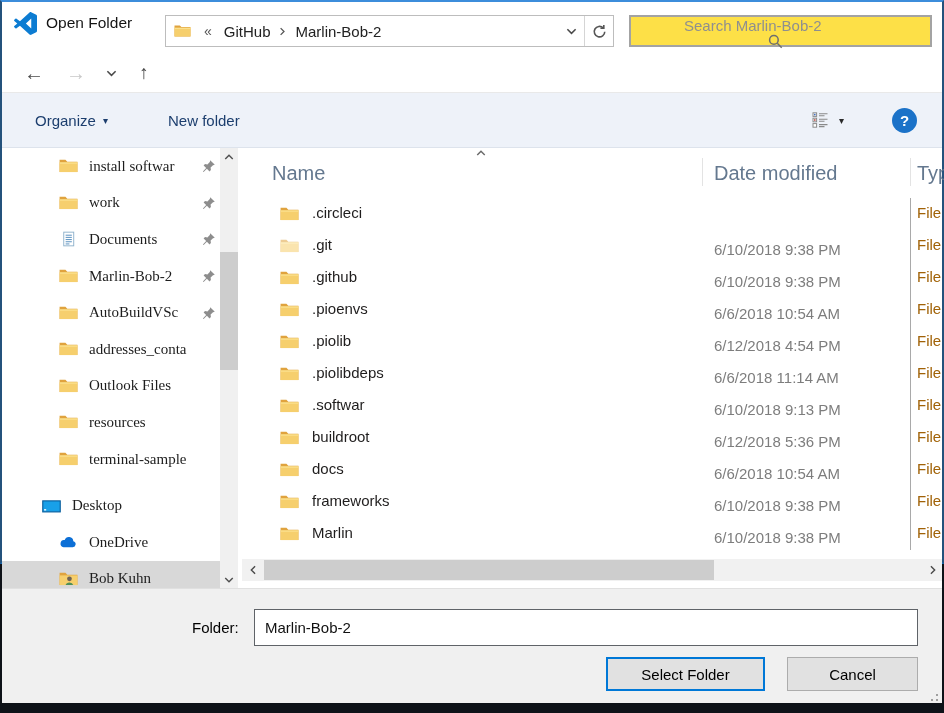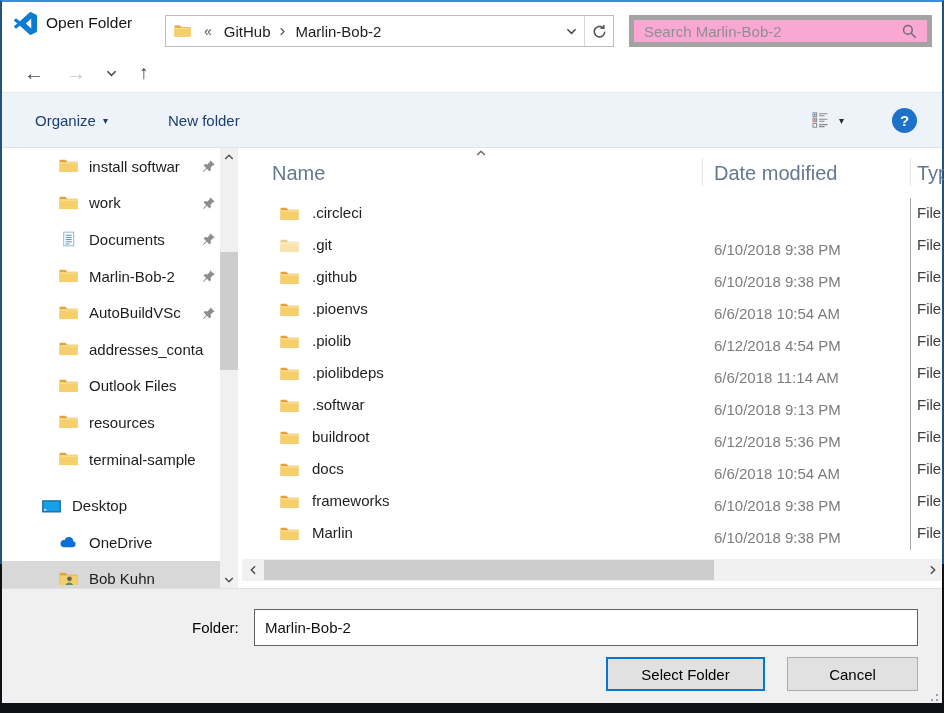--- a/index.html
+++ b/index.html
@@ -30,21 +30,21 @@
   .addr{position:absolute;left:163px;top:13px;width:449px;height:32px;border:1px solid #bdbdbd;background:#fff;display:flex;align-items:center;font-size:15px;color:#222;}
   .addr .folder-small{width:17px;height:14px;margin:0 7px 0 8px;}
   .addr .guillemet{color:#555;margin:0 6px;font-size:14px;}
   .crumb{padding:0 6px;cursor:pointer;white-space:nowrap;}
   .crumb-sep{width:9px;height:9px;color:#555;margin:0 2px;}
   .addr-spacer{flex:1;}
   .addr-chev{width:26px;display:flex;justify-content:center;cursor:pointer;}
   .addr-divider{width:1px;height:30px;background:#d5d5d5;}
   .refresh-btn{width:28px;height:30px;display:flex;align-items:center;justify-content:center;cursor:pointer;}
   .refresh-btn svg{width:15px;height:15px;}
-  .searchbox{position:absolute;left:627px;top:13px;width:303px;height:32px;border:5px solid #a3a3a3;background:#f9a8d4;display:flex;align-items:center;}
+  .searchbox{position:absolute;left:627px;top:13px;width:303px;height:32px;border:2px solid #a3a3a3;background:#fde047;display:flex;align-items:center;flex-direction:column;}
   .searchbox input{flex:1;border:none;outline:none;font-size:15px;padding:0 4px 0 10px;color:#222;font-family:inherit;background:transparent;}
   .searchbox input::placeholder{color:#8f8f8f;opacity:1;}
   .search-ic{width:15px;height:15px;margin-right:10px;flex:0 0 auto;}
 
   
   .toolbar{position:absolute;left:0;top:91px;right:0;height:55px;background:#eef2f9;border-bottom:1px solid #dde3ec;}
   .tool-item{position:absolute;top:0;height:100%;display:flex;align-items:center;color:var(--toolbar-text);font-size:15px;cursor:pointer;}
   #organize{left:33px;} #neworg{left:166px;}
   .caret{font-size:10px;margin-left:7px;color:var(--toolbar-text);}
   #view-btn{right:98px;} #view-btn .caret{margin-left:10px;color:#2a2a2a;}
@@ -52,21 +52,21 @@
   #help-btn{right:25px;width:25px;height:25px;top:15px;background:var(--help);border-radius:50%;color:#fff;font-size:15px;font-weight:bold;display:flex;align-items:center;justify-content:center;cursor:pointer;}
 
   
   .content{position:absolute;left:0;top:146px;right:0;height:440px;background:#fff;}
   .sidebar{position:absolute;left:0;top:0;width:240px;height:100%;overflow:hidden;}
   .side-item{position:relative;height:36.6px;display:flex;align-items:center;padding-left:57px;padding-right:26px;cursor:pointer;}
   .side-item.level0{padding-left:40px;}
   .side-item.group-start{margin-top:10px;}
   .side-item.selected{background:var(--sel);width:218px;}
   .side-icn{width:19px;height:16px;flex:0 0 auto;}
-  .side-label{margin-left:11px;font-size:15px;color:#1d1d1d;white-space:nowrap;overflow:hidden;flex:1 1 auto;}
+  .side-label{margin-left:11px;font-size:15px;color:#1d1d1d;white-space:nowrap;overflow:hidden;flex:1 1 auto;font-family:Liberation Serif, serif;}
   .pin-icn{width:14px;height:14px;flex:0 0 auto;margin-left:4px;}
   .faded{opacity:.55;}
 
   .sb-v{position:absolute;right:4px;top:0;width:18px;height:100%;background:#f0f0f0;}
   .sb-v .arrow{position:absolute;left:0;width:100%;height:17px;display:flex;align-items:center;justify-content:center;color:#505050;cursor:pointer;}
   .sb-v .arrow svg{width:10px;height:10px;}
   .sb-v .thumb{position:absolute;left:0;width:100%;top:104px;height:118px;background:#cdcdcd;cursor:pointer;}
 
   
   .filepane{position:absolute;left:240px;top:0;right:0;height:100%;}
@@ -74,21 +74,21 @@
   .fl-header .col{position:absolute;top:14px;font-size:20px;color:#64788f;cursor:pointer;white-space:nowrap;}
   #col-name{left:30px;} #col-date{left:472px;} #col-type{left:675px;}
   .sort-chev{position:absolute;left:232px;top:0px;width:14px;height:10px;color:#6a6a6a;}
   .hdr-div{position:absolute;top:10px;height:28px;width:1px;background:#e3e3e3;}
   .fl-rows{position:absolute;left:0;top:50px;right:0;height:352px;}
   .type-rule{position:absolute;left:668px;top:0;bottom:0;width:1px;background:#a9a9a9;}
   .file-row{position:relative;height:32px;cursor:pointer;}
   .file-row .icn{position:absolute;left:38px;top:8px;width:19px;height:16px;}
   .file-row .fname{position:absolute;left:70px;top:6px;font-size:15px;color:#1f1d1d;white-space:nowrap;}
   .file-row .fdate{position:absolute;left:472px;top:6px;font-size:15px;color:#7d7d7d;white-space:nowrap;margin-top:37px;}
-  .file-row .ftype{position:absolute;left:675px;top:6px;font-size:15px;color:#404040;white-space:nowrap;}
+  .file-row .ftype{position:absolute;left:675px;top:6px;font-size:15px;color:#a16207;white-space:nowrap;}
 
   .sb-h{position:absolute;left:0;right:0;top:411px;height:22px;background:#f1f1f1;}
   .sb-h .arrow{position:absolute;top:0;width:18px;height:100%;display:flex;align-items:center;justify-content:center;color:#4a4a4a;cursor:pointer;}
   .sb-h .arrow svg{width:10px;height:10px;}
   #h-left{left:2px;} #h-right{right:0px;}
   .sb-h .thumb{position:absolute;left:22px;width:450px;top:1px;bottom:1px;background:#cdcdcd;cursor:pointer;}
 
   
   .bottom{position:absolute;left:0;right:0;top:586px;height:115px;background:#f0f0f0;border-top:1px solid #e0e0e0;}
   .folder-label{position:absolute;left:190px;top:30px;font-size:15px;color:#000;}

